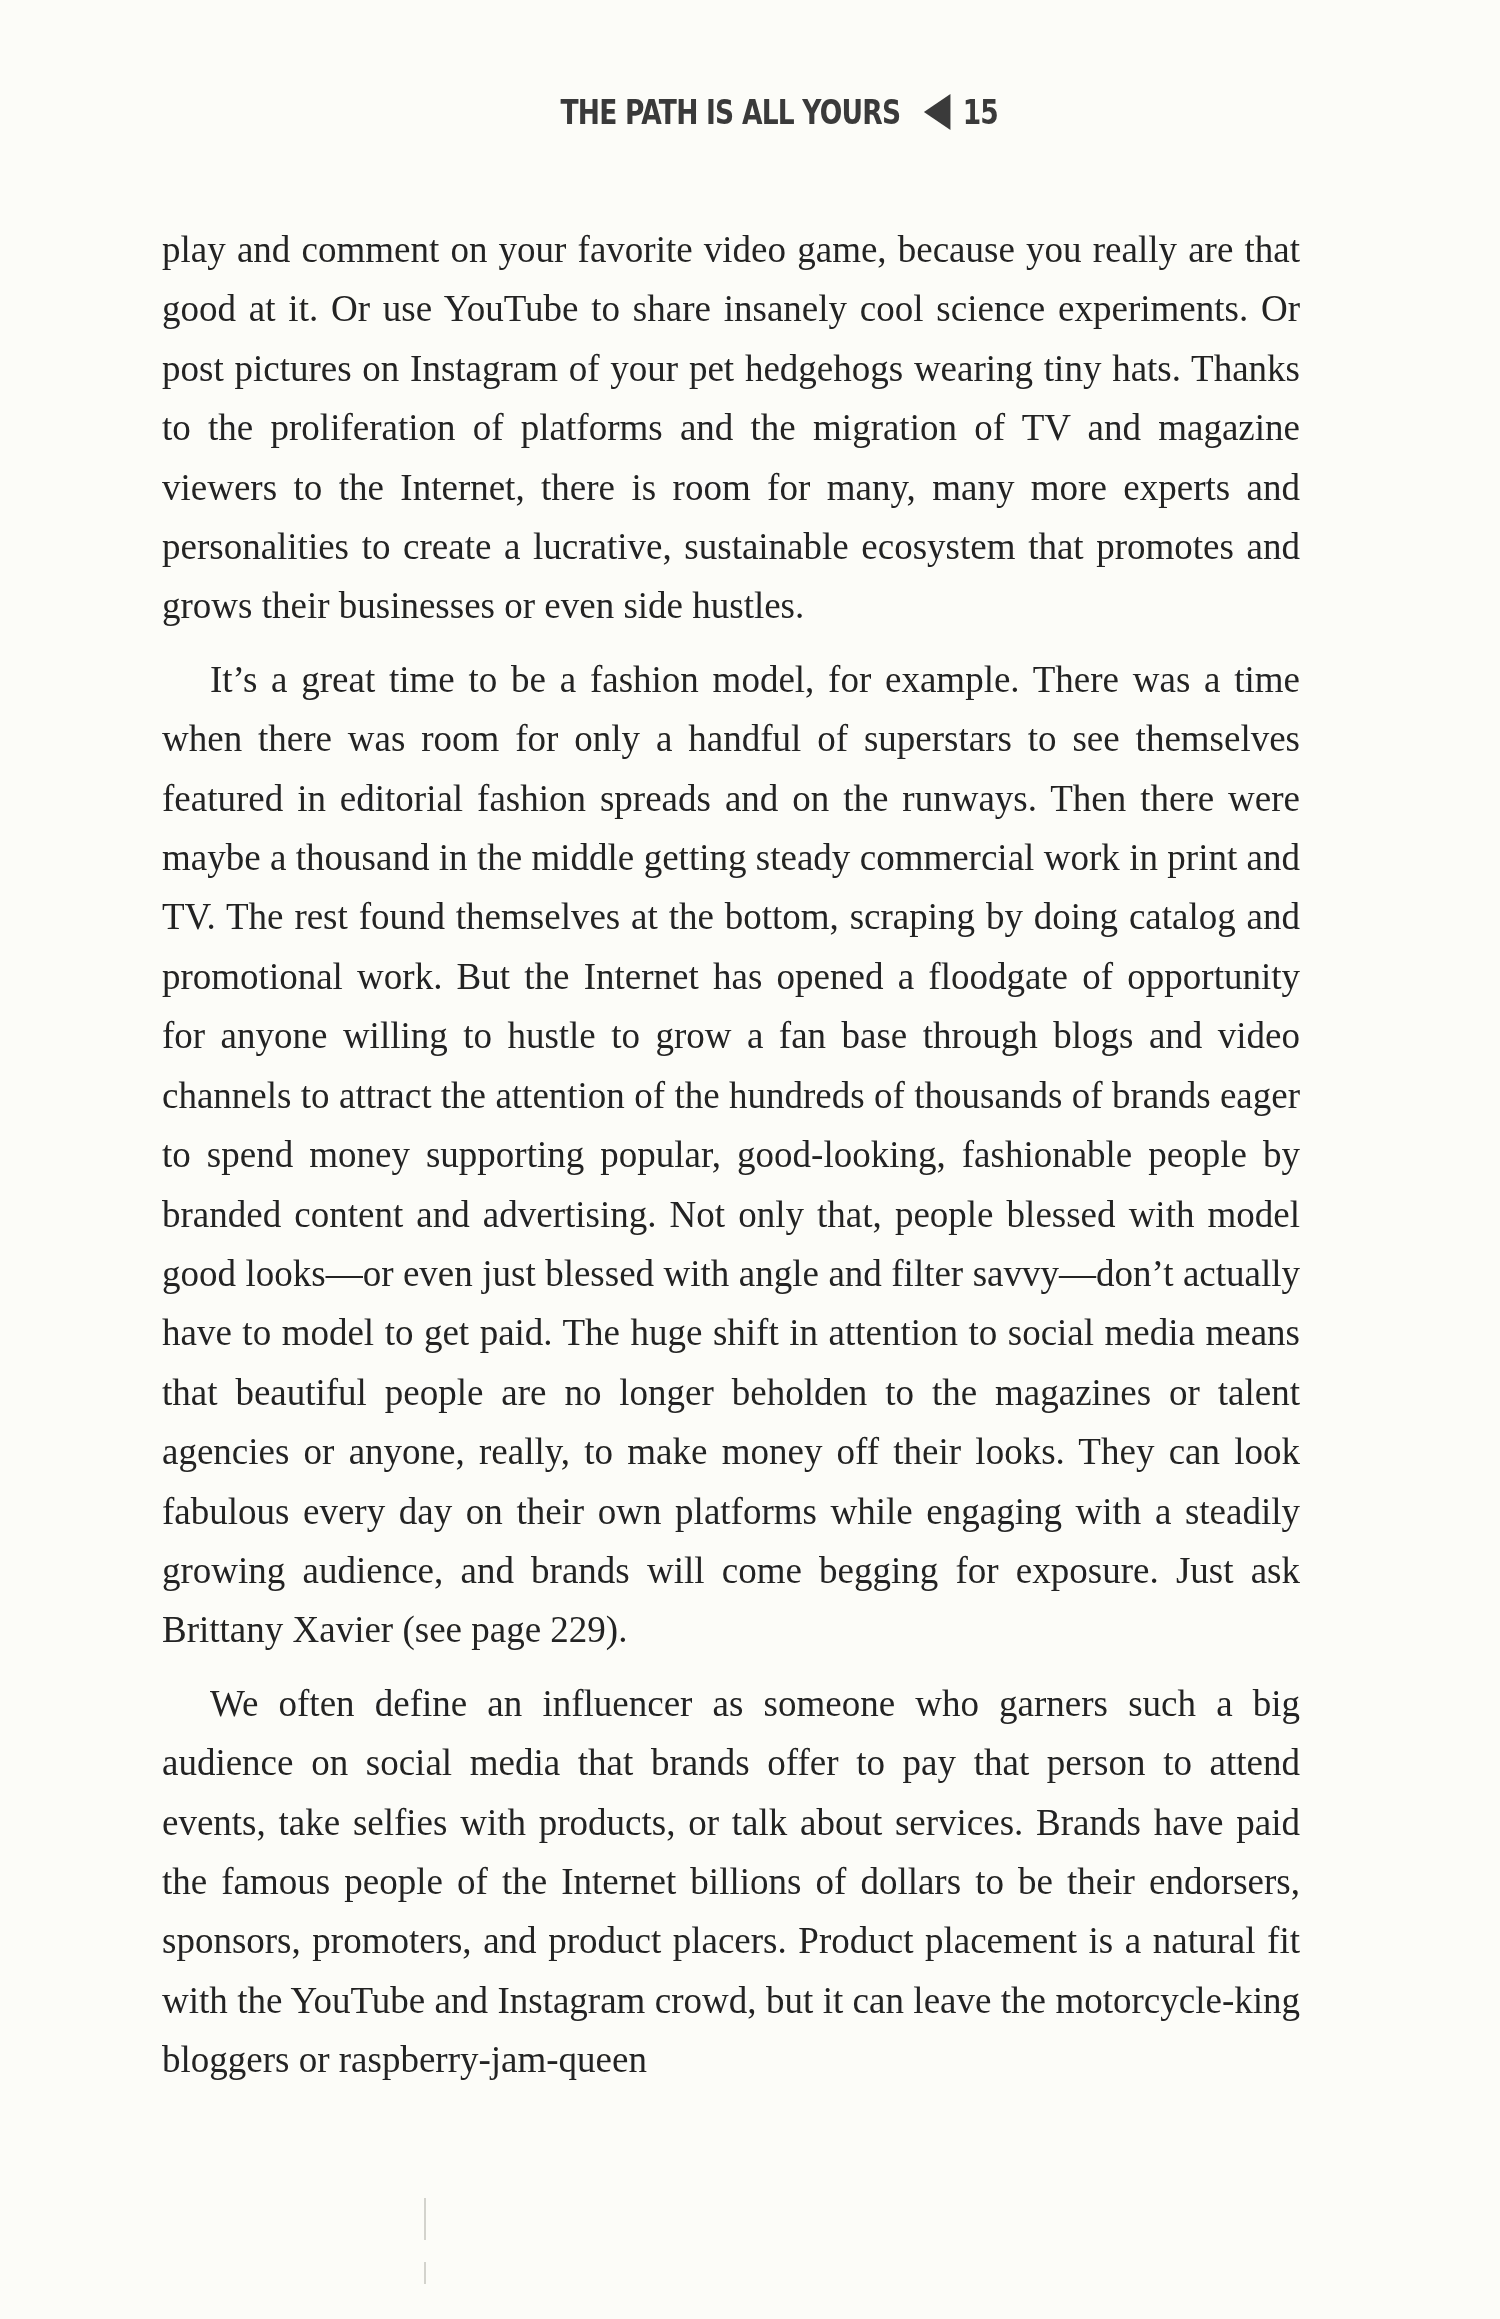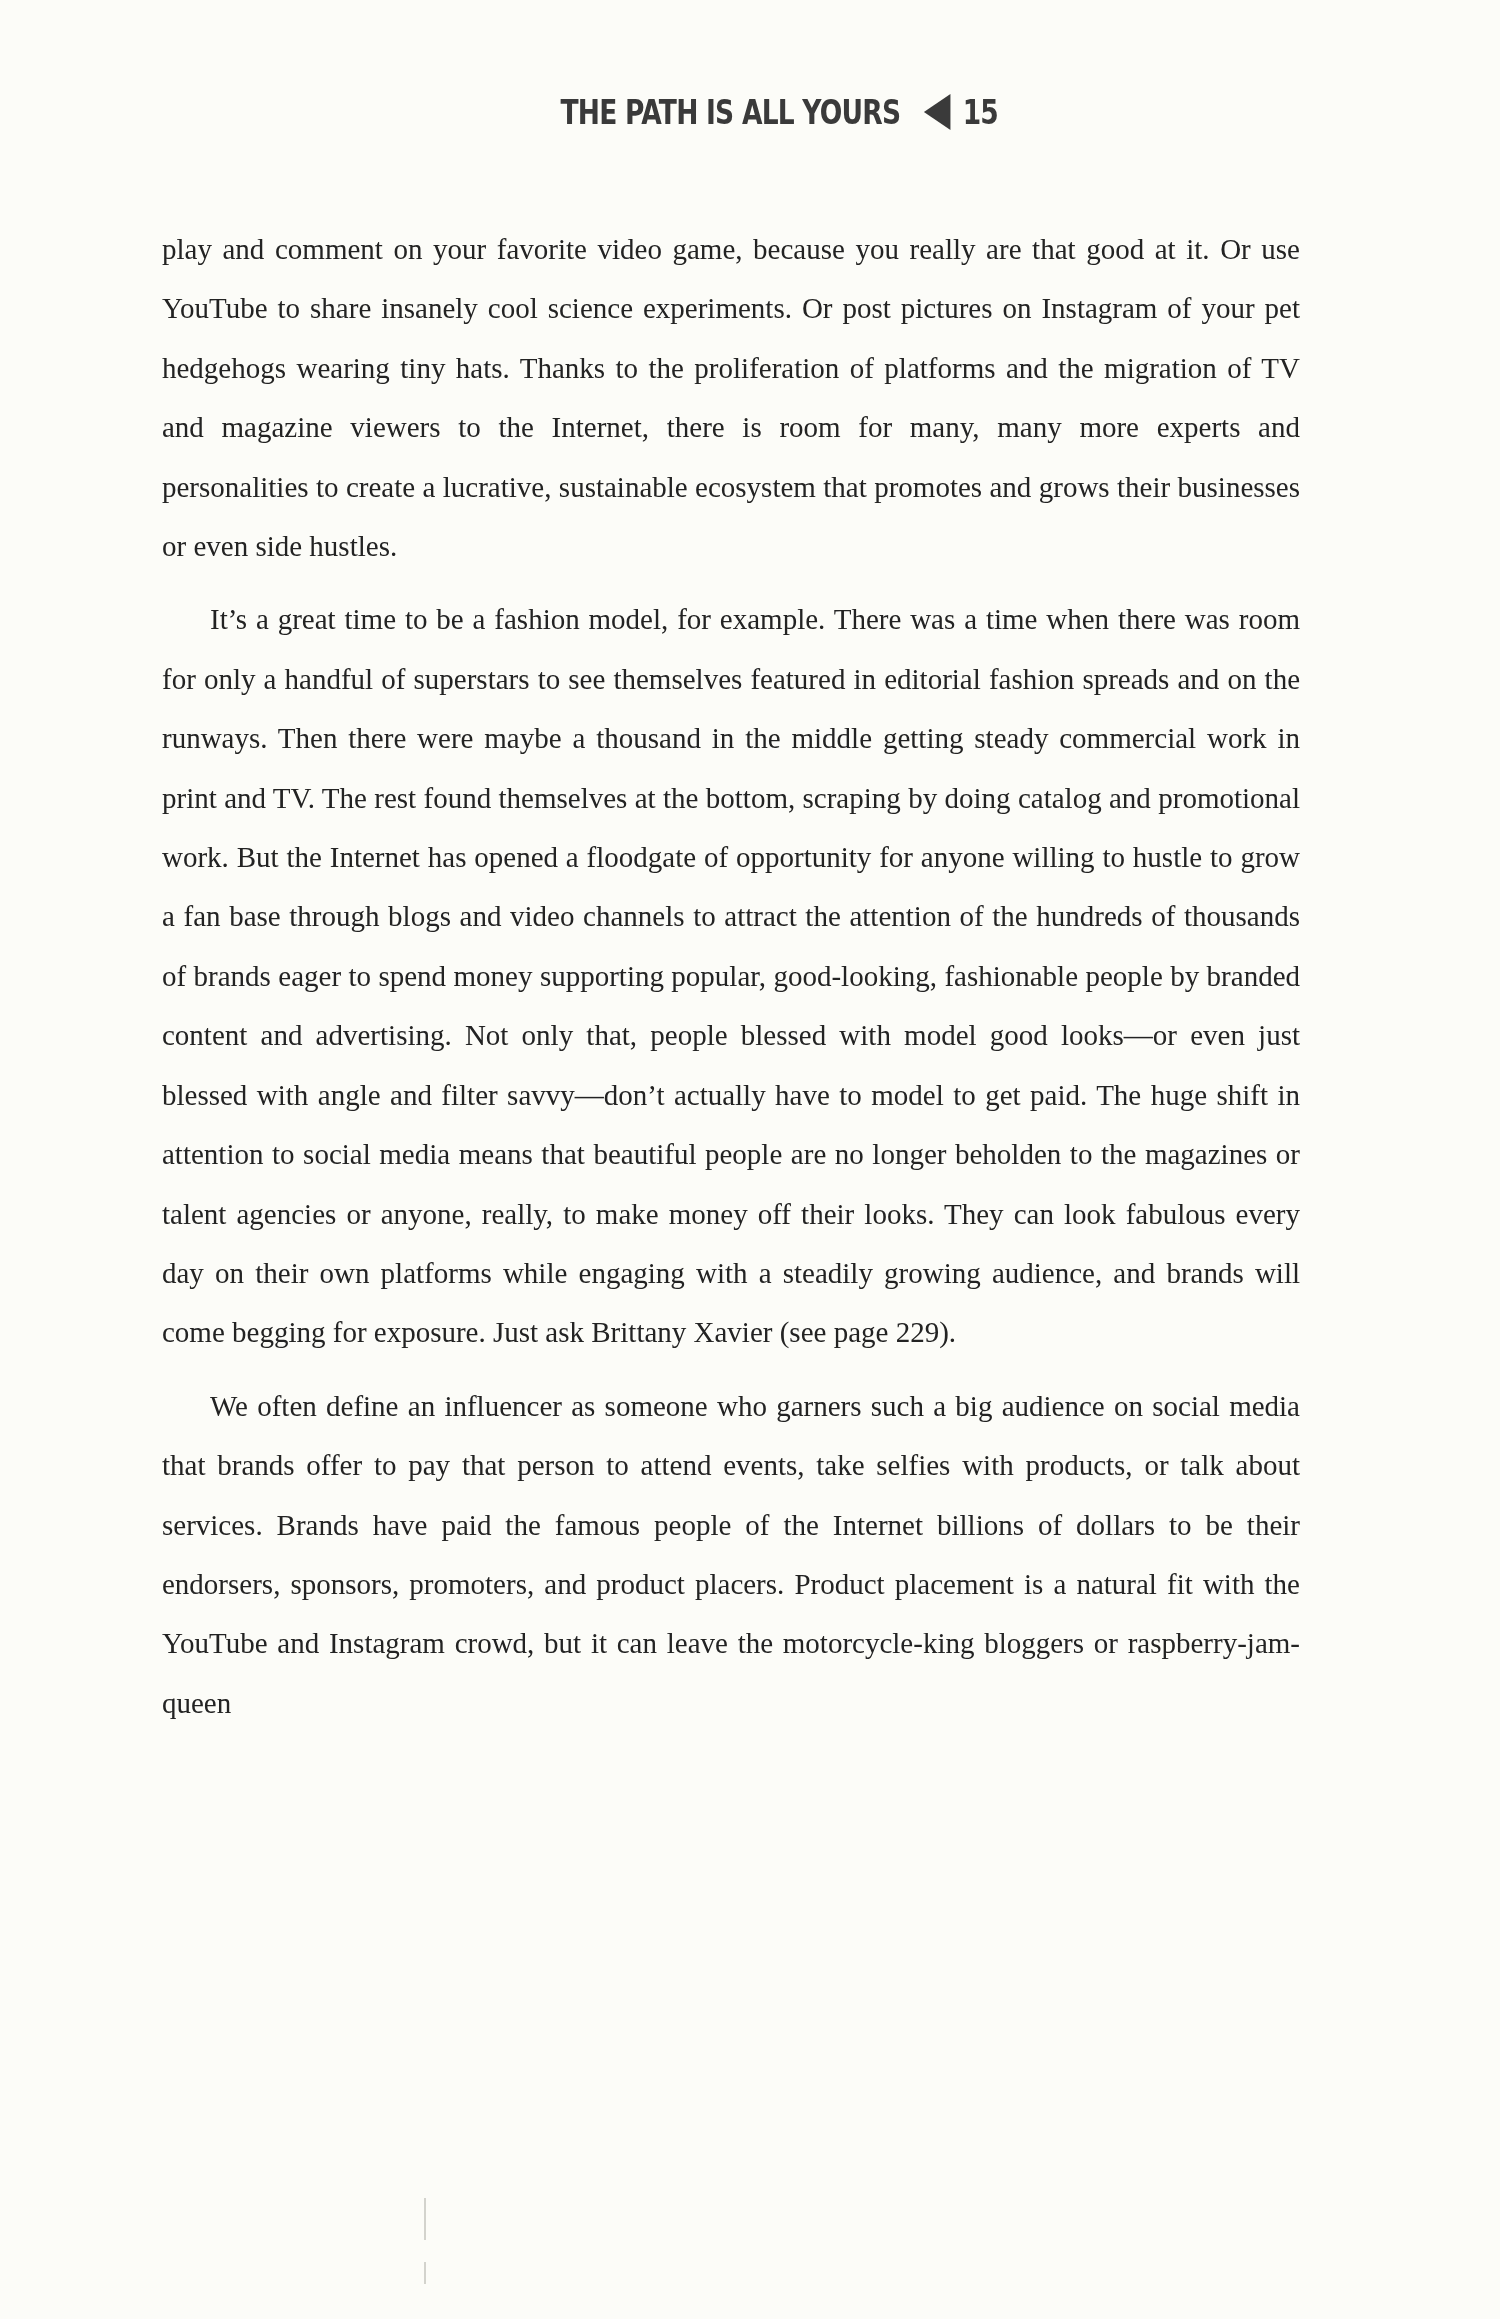--- a/index.html
+++ b/index.html
@@ -41,21 +41,21 @@
       border-bottom: 18px solid transparent;
       border-right: 34px solid #3a3a3a;
       margin-left: 14px;
     }
     .body-text {
       position: absolute;
       left: 162px;
       top: 220px;
       width: 1138px;
       font-family: "Liberation Serif", "DejaVu Serif", serif;
-      font-size: 29px;
+      font-size: 37px;
       line-height: 59.4px;
       color: #232323;
       text-align: justify;
       hyphens: manual;
     }
     .body-text p {
       margin: 0 0 14px 0;
     }
     .body-text p.indent {
       text-indent: 48px;

